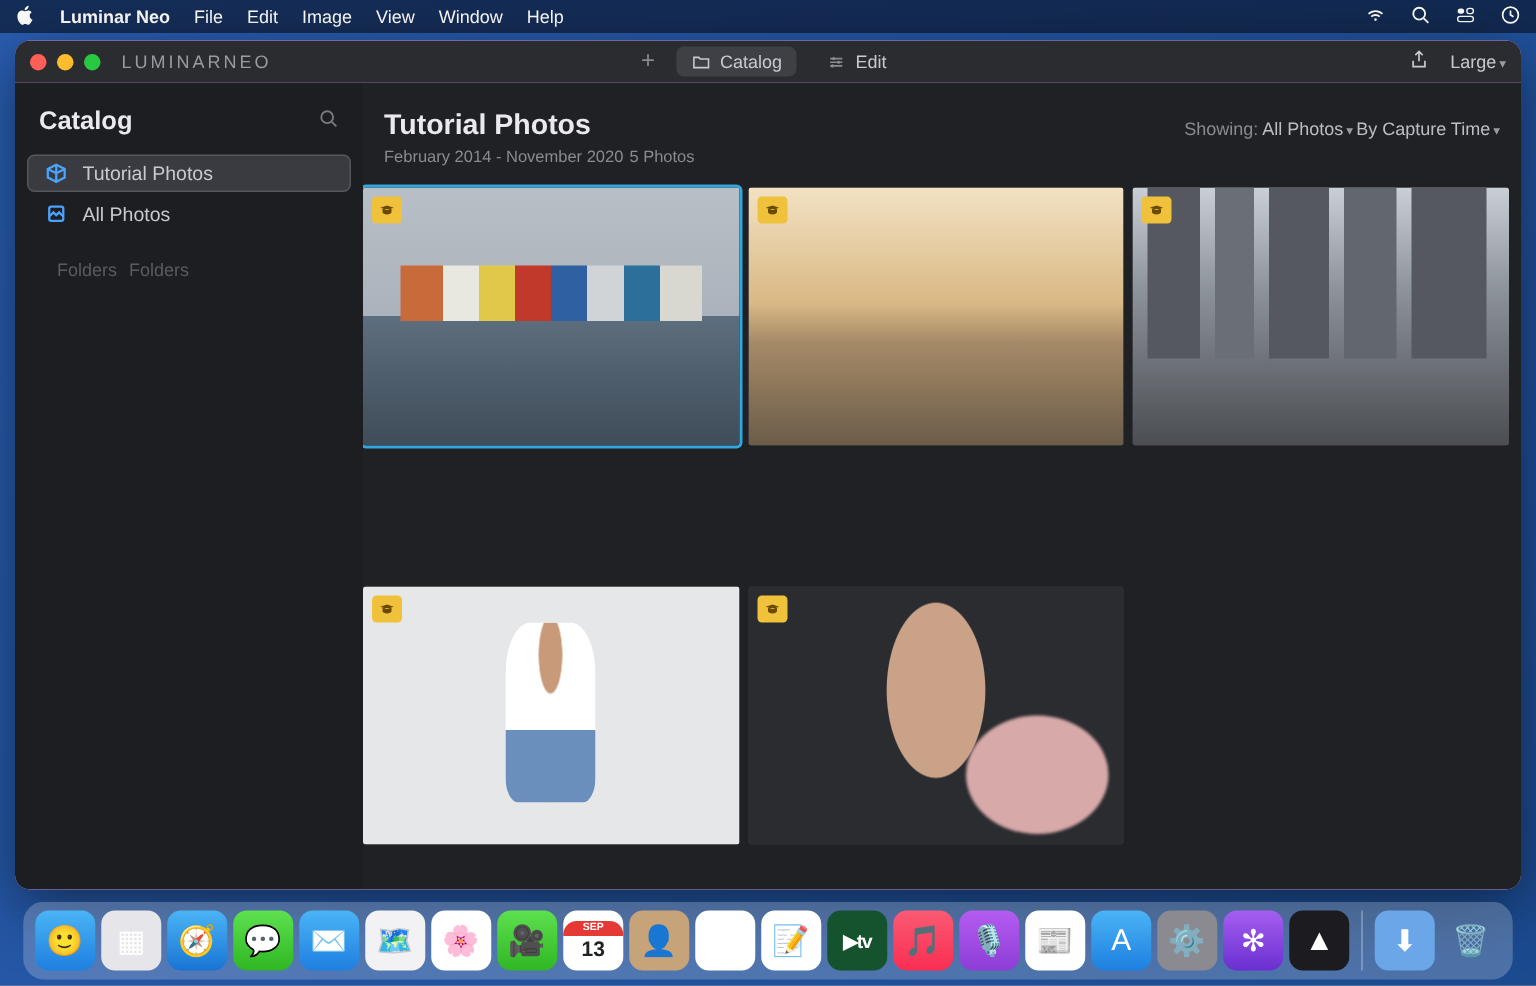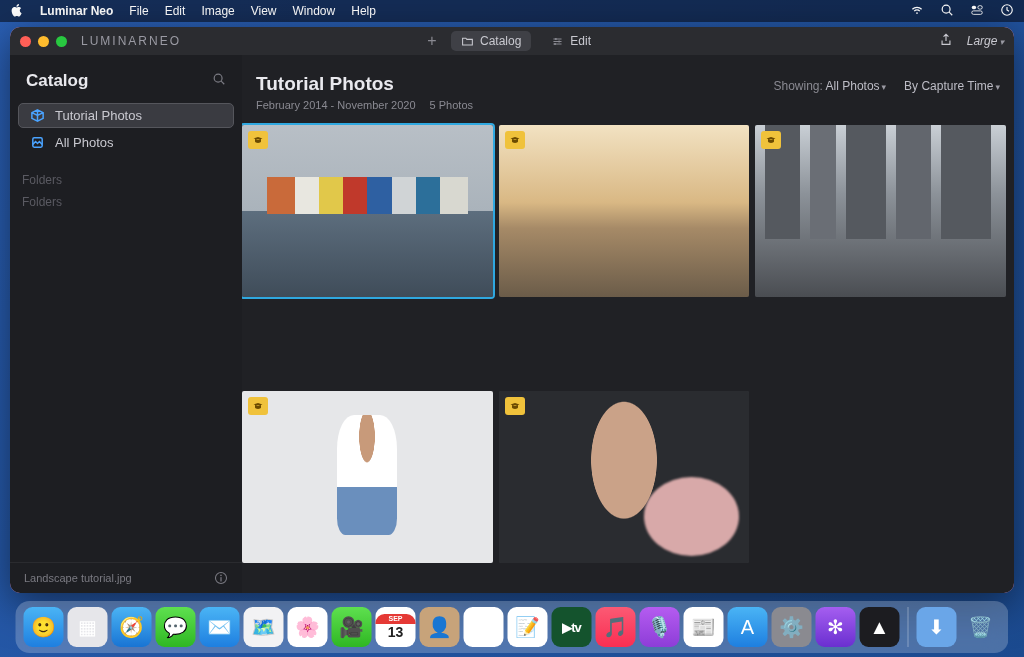--- a/index.html
+++ b/index.html
@@ -20,49 +20,49 @@
 .traffic { display: flex; gap: 7px; }
 .traffic span { width: 11px; height: 11px; border-radius: 50%; display: block; }
 .traffic .red { background: #ff5f57; }
 .traffic .yellow { background: #febc2e; }
 .traffic .green { background: #28c840; }
 .logo { margin-left: 14px; font-size: 12px; letter-spacing: 2px; color: #9a9aa3; font-weight: 300; }
 .tb-center { position: absolute; left: 50%; transform: translateX(-50%); display: flex; align-items: center; gap: 10px; }
 .tb-plus { color: #8a8a92; font-size: 16px; width: 18px; text-align: center; }
 .tb-tab { display: flex; align-items: center; gap: 6px; padding: 3px 10px; border-radius: 5px; font-size: 12px; color: #c9c9d0; }
 .tb-tab.active { background: #3f4046; }
-.tb-right { margin-left: auto; display: flex; align-items: center; gap: 14px; color: #c9c9d0; font-size: 12px; font-style: italic; }
+.tb-right { margin-left: auto; display: flex; align-items: center; gap: 14px; color: #c9c9d0; font-size: 12px; }
 .tb-right svg { width: 14px; height: 14px; fill: #c9c9d0; }
 .caret { font-size: 9px; margin-left: 2px; color: #9a9aa3; }
 
 
 .content { flex: 1; display: flex; min-height: 0; }
 
 
 .sidebar { width: 232px; background: #1d1e22; display: flex; flex-direction: column; padding-top: 8px; }
 .sb-header { display: flex; align-items: center; justify-content: space-between; padding: 8px 16px 12px; }
 .sb-header h2 { color: #e9e9ee; font-size: 17px; font-weight: 600; }
 .sb-search { color: #7a7a82; }
 .sb-list { padding: 0 8px; display: flex; flex-direction: column; gap: 2px; }
 .sb-item { display: flex; align-items: center; gap: 10px; padding: 5px 12px; border-radius: 5px; color: #c9c9d0; font-size: 13px; cursor: default; }
 .sb-item.selected { background: #3a3b41; border: 1px solid #55565c; padding: 4px 11px; }
 .sb-item svg { width: 15px; height: 15px; fill: none; stroke: #4aa3ff; stroke-width: 1.6; }
 .sb-item.trash { color: #6f6f78; }
 .sb-item.trash svg { stroke: #6f6f78; }
-.sb-sections { padding: 18px 12px; display: flex; flex-direction: column; gap: 8px; }
+.sb-sections { padding: 18px 28px; display: flex; flex-direction: row; gap: 8px; }
 .sb-section-label { color: #5a5a62; font-size: 12px; }
 .sb-footer { margin-top: auto; display: flex; align-items: center; gap: 8px; padding: 8px 14px; color: #7a7a82; font-size: 11px; border-top: 1px solid #2a2b2f; }
 .sb-footer svg { width: 14px; height: 14px; fill: #7a7a82; margin-left: auto; }
 
 
 .main { flex: 1; background: #202125; display: flex; flex-direction: column; min-width: 0; }
 .main-header { padding: 18px 14px 10px; display: flex; justify-content: space-between; align-items: flex-start; }
 .mh-title { color: #e9e9ee; font-size: 19px; font-weight: 600; }
-.mh-sub { color: #8a8a92; font-size: 11px; margin-top: 4px; display: flex; gap: 14px; }
-.mh-right { display: flex; gap: 18px; align-items: center; color: #bdbdc6; font-size: 12px; margin-top: 6px; }
+.mh-sub { color: #8a8a92; font-size: 11px; margin-top: 4px; display: flex; gap: 4px; }
+.mh-right { display: flex; gap: 2px; align-items: center; color: #bdbdc6; font-size: 12px; margin-top: 6px; }
 
 
 .grid { flex: 1; padding: 4px 8px 8px 0; overflow: auto; }
 .grid-inner { display: grid; grid-template-columns: repeat(3, 1fr); gap: 6px; }
 .thumb { position: relative; height: 172px; background: #3a3b3f; border-radius: 2px; overflow: hidden; }
 .thumb.selected { outline: 2px solid #2fa8e0; outline-offset: 0; }
 .badge { position: absolute; top: 6px; left: 6px; width: 20px; height: 18px; background: #f0c23b; border-radius: 3px; display: flex; align-items: center; justify-content: center; }
 .badge svg { width: 12px; height: 12px; fill: #6b4a00; }
 
 
@@ -178,28 +178,20 @@
           <svg viewBox="0 0 16 16">
               <rect x="3" y="3" width="10" height="10" rx="1.5"></rect>
               <path d="M3 10l3-3 2 2 2-2 3 3"></path>
             </svg>
           <span>All Photos</span>
         </div>
       </div>
       <div class="sb-sections">
         <div class="sb-section-label">Folders</div>
         <div class="sb-section-label">Folders</div>
-      </div>
-      <div class="sb-footer">
-        <span>Landscape tutorial.jpg</span>
-        <svg viewBox="0 0 16 16">
-            <circle cx="8" cy="8" r="6.3" fill="none" stroke="#7a7a82" stroke-width="1.2"></circle>
-            <circle cx="8" cy="5" r="0.9"></circle>
-            <rect x="7.3" y="7" width="1.4" height="5"></rect>
-          </svg>
       </div>
     </div>
 
     <div class="main">
       <div class="main-header">
         <div>
           <div class="mh-title">Tutorial Photos</div>
           <div class="mh-sub">
             <span>February 2014 - November 2020</span>
             <span>5 Photos</span>

